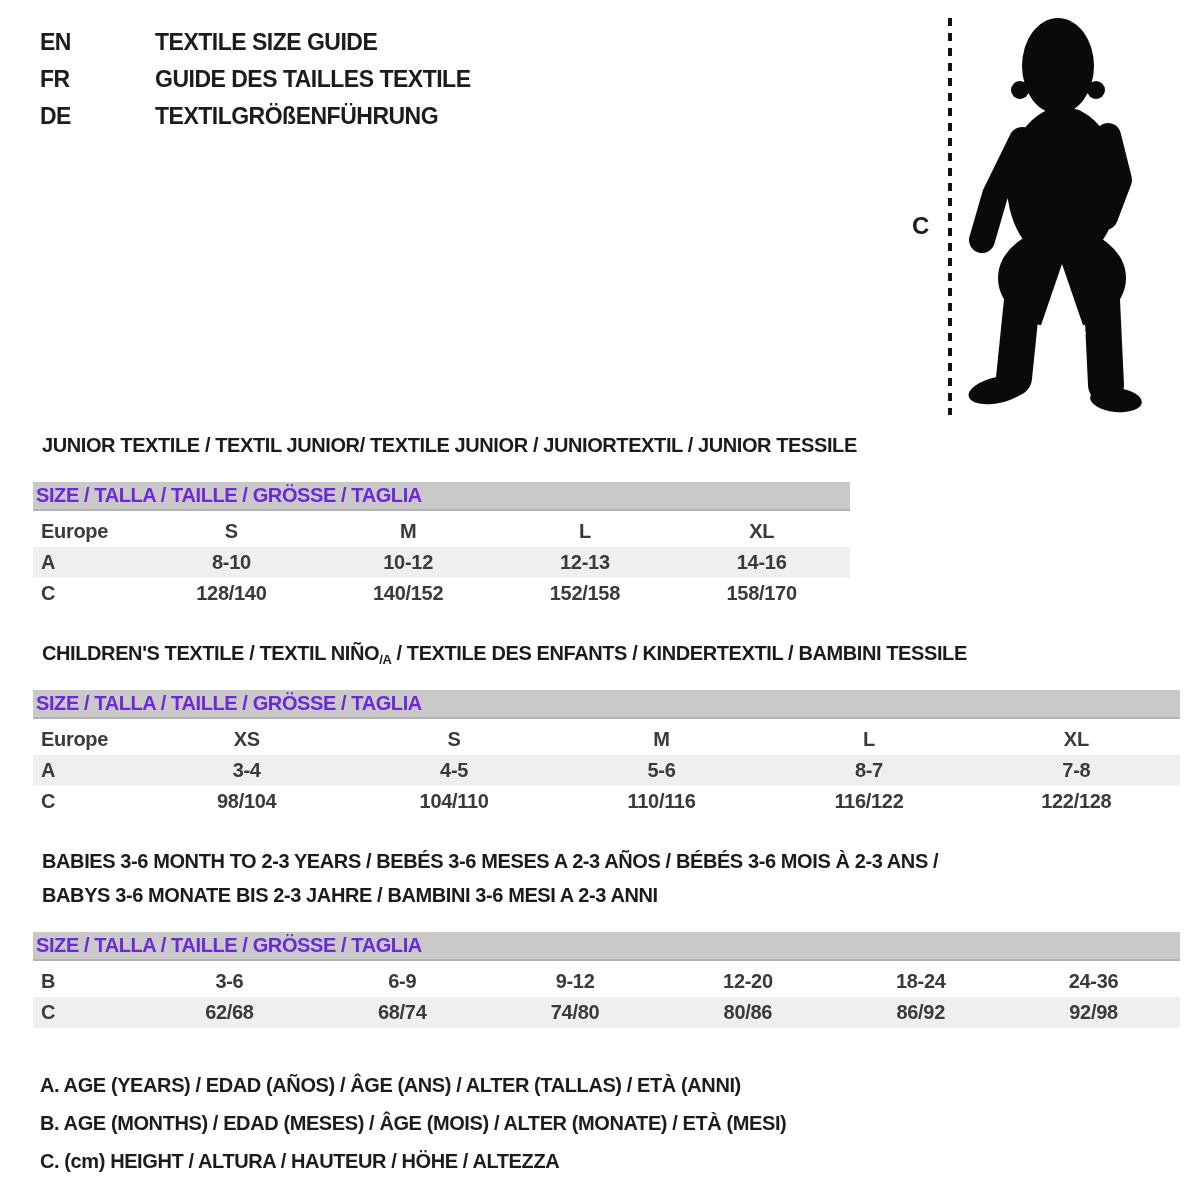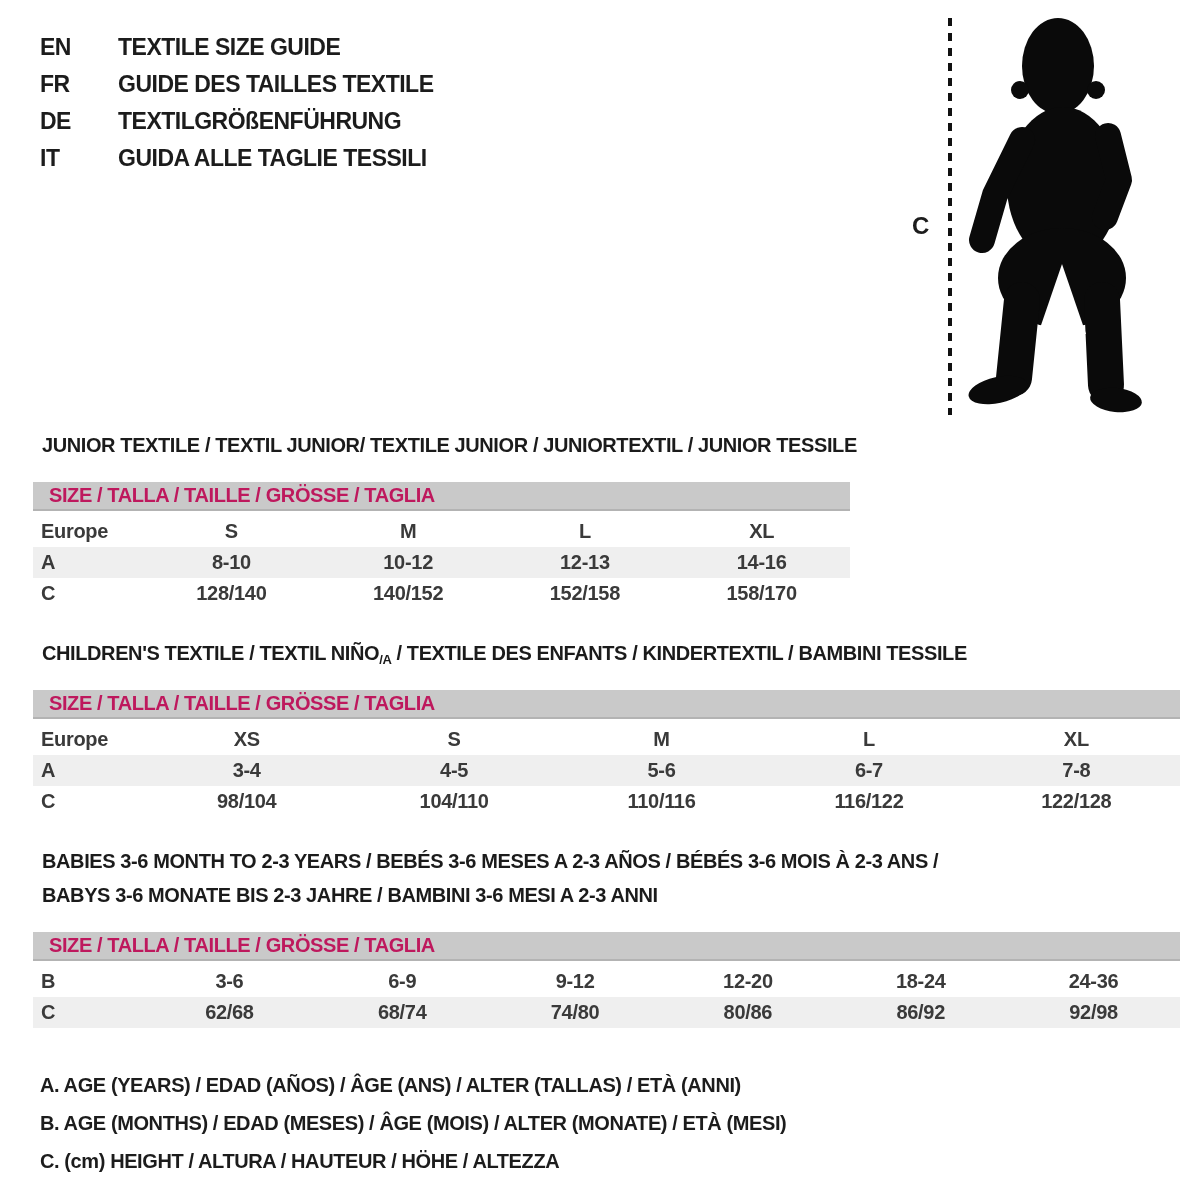--- a/index.html
+++ b/index.html
@@ -1,37 +1,37 @@
 <!DOCTYPE html>
 <html><head>
 <meta charset="utf-8">
 <style>
   html,body{margin:0;padding:0;background:#ffffff;}
   #page{position:relative;width:1200px;height:1200px;background:#fff;overflow:hidden;
         font-family:"Liberation Sans", sans-serif;color:#1c1c1c;}
 
   
   .lang-block{position:absolute;left:40px;top:24px;}
-  .lang-row{display:flex;height:37px;align-items:flex-end;}
+  .lang-row{display:flex;height:37px;align-items:center;gap:37px;}
   .lang-code{width:78px;font-size:23px;font-weight:700;letter-spacing:-0.5px;}
   .lang-label{font-size:23px;font-weight:700;letter-spacing:-0.5px;}
 
   
   .figure-svg{position:absolute;left:900px;top:12px;width:250px;height:410px;}
   .measure-label{position:absolute;left:912px;top:212px;font-size:24px;font-weight:700;}
 
   
   .section-title{position:absolute;font-size:20px;font-weight:700;letter-spacing:-0.4px;color:#1b1b1b;white-space:nowrap;}
   .sub{font-size:13px;vertical-align:-4px;font-weight:700;}
 
   
   .size-table{position:absolute;left:33px;}
   .size-bar{height:27px;background:#c9c9c9;border-bottom:2px solid #b3b3b3;
-            display:flex;align-items:center;padding-left:16px;margin-bottom:5px;
-            font-size:20px;font-weight:700;letter-spacing:-0.4px;color:#be185d;}
+            display:flex;align-items:center;padding-left:3px;margin-bottom:5px;
+            font-size:20px;font-weight:700;letter-spacing:-0.4px;color:#6d28d9;}
   .t-row{display:flex;height:31px;align-items:center;font-size:20px;font-weight:700;
          letter-spacing:-0.3px;color:#3a3a3a;}
   .t-row.shaded{background:#efefef;}
   .t-lbl{width:110px;padding-left:8px;box-sizing:border-box;}
   .t-val{flex:1;text-align:center;}
 
   
   .legend{position:absolute;left:40px;top:1066px;}
   .legend-line{font-size:20px;font-weight:700;letter-spacing:-0.4px;line-height:38px;white-space:nowrap;}
 </style>
@@ -45,24 +45,20 @@
       <span class="lang-code">EN</span>
       <span class="lang-label">TEXTILE SIZE GUIDE</span>
     </div>
     <div class="lang-row">
       <span class="lang-code">FR</span>
       <span class="lang-label">GUIDE DES TAILLES TEXTILE</span>
     </div>
     <div class="lang-row">
       <span class="lang-code">DE</span>
       <span class="lang-label">TEXTILGRÖßENFÜHRUNG</span>
-    </div>
-    <div class="lang-row">
-      <span class="lang-code">IT</span>
-      <span class="lang-label">GUIDA ALLE TAGLIE TESSILI</span>
     </div>
   </div>
 
   <svg class="figure-svg" viewBox="0 0 250 410" xmlns="http://www.w3.org/2000/svg">
     <line x1="50" y1="6" x2="50" y2="403" stroke="#111" stroke-width="4" stroke-dasharray="8 7"></line>
     <g fill="#0a0a0a" stroke="none">
       <ellipse cx="158" cy="54" rx="36" ry="48"></ellipse>
       <circle cx="120" cy="78" r="9"></circle>
       <circle cx="196" cy="78" r="9"></circle>
       <ellipse cx="163" cy="173" rx="56" ry="78"></ellipse>
@@ -119,21 +115,21 @@
       <span class="t-val">S</span>
       <span class="t-val">M</span>
       <span class="t-val">L</span>
       <span class="t-val">XL</span>
     </div>
     <div class="t-row shaded">
       <span class="t-lbl">A</span>
       <span class="t-val">3-4</span>
       <span class="t-val">4-5</span>
       <span class="t-val">5-6</span>
-      <span class="t-val">6-7</span>
+      <span class="t-val">8-7</span>
       <span class="t-val">7-8</span>
     </div>
     <div class="t-row">
       <span class="t-lbl">C</span>
       <span class="t-val">98/104</span>
       <span class="t-val">104/110</span>
       <span class="t-val">110/116</span>
       <span class="t-val">116/122</span>
       <span class="t-val">122/128</span>
     </div>

